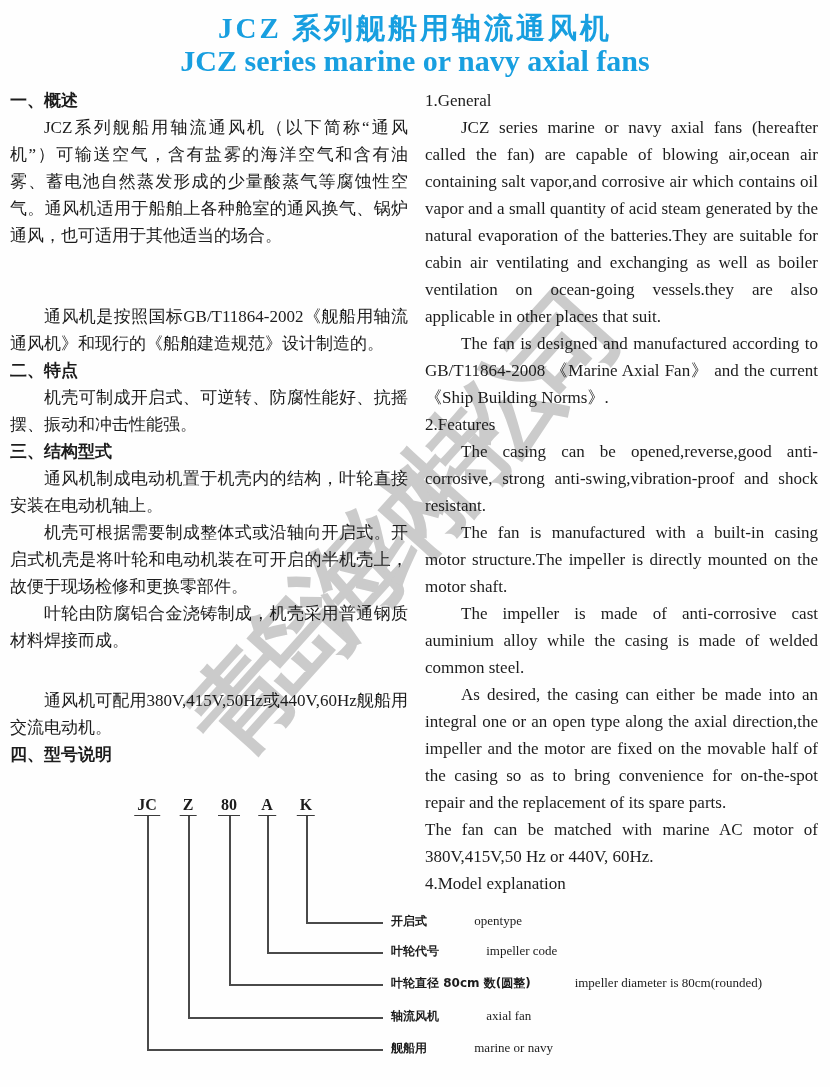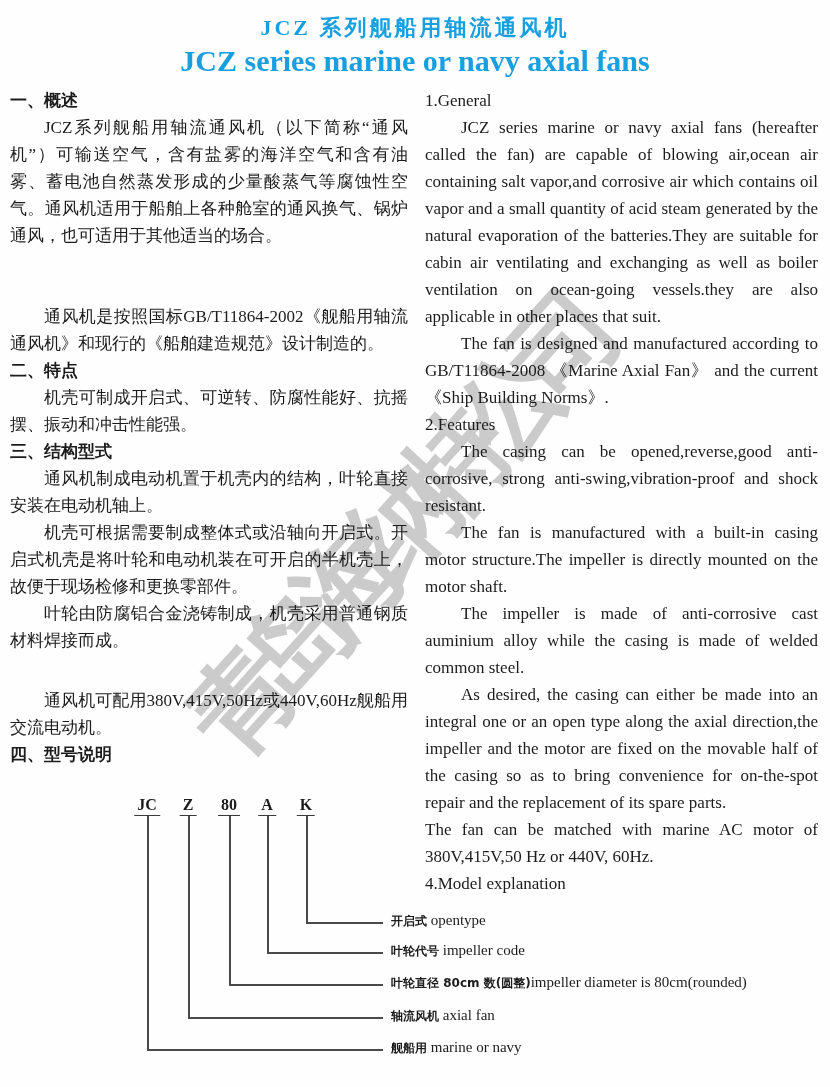--- a/index.html
+++ b/index.html
@@ -21,21 +21,21 @@
     font-size:104px;
     letter-spacing:-24px;
     padding-right:24px;
     white-space:nowrap;
     color:#8e8e8e; opacity:.45;
     z-index:0;
   }
   
   .header { position:relative; z-index:1; text-align:center; padding-top:10px; height:75px; }
   .title-zh {
-    font-size:22px; font-weight:bold; color:var(--accent);
+    font-size:29px; font-weight:bold; color:var(--accent);
     letter-spacing:3px; line-height:36px;
   }
   .title-en {
     font-size:30px; font-weight:bold; color:var(--accent);
     line-height:28px; margin-top:1px;
   }
   
   .columns {
     position:relative; z-index:1;
     display:flex; gap:17px;
@@ -60,21 +60,21 @@
     position:absolute; top:11px;
     transform:translateX(-50%);
     border-bottom:1.5px solid #3a3a3a;
     padding:0 3px 1px 3px;
     font-weight:bold;
   }
   .vline { position:absolute; width:1.5px; background:#4a4a4a; top:31px; }
   .hline { position:absolute; height:1.5px; background:#4a4a4a; }
   .dlabel { position:absolute; left:391px; white-space:nowrap; }
   .lab-zh { font-weight:bold; font-family:"DejaVu Sans",sans-serif; font-size:12px; }
-  .lab-en { font-family:"Liberation Serif","DejaVu Serif",serif; font-size:15px; }
+  .lab-en { font-family:"Liberation Serif","DejaVu Serif",serif; font-size:13px;margin-left:44px; }
 </style>
 </head>
 <body>
 
 <div class="page">
 
   <div class="watermark">青岛海纳特公司</div>
 
   <div class="header">
     <div class="title-zh">JCZ 系列舰船用轴流通风机</div>

